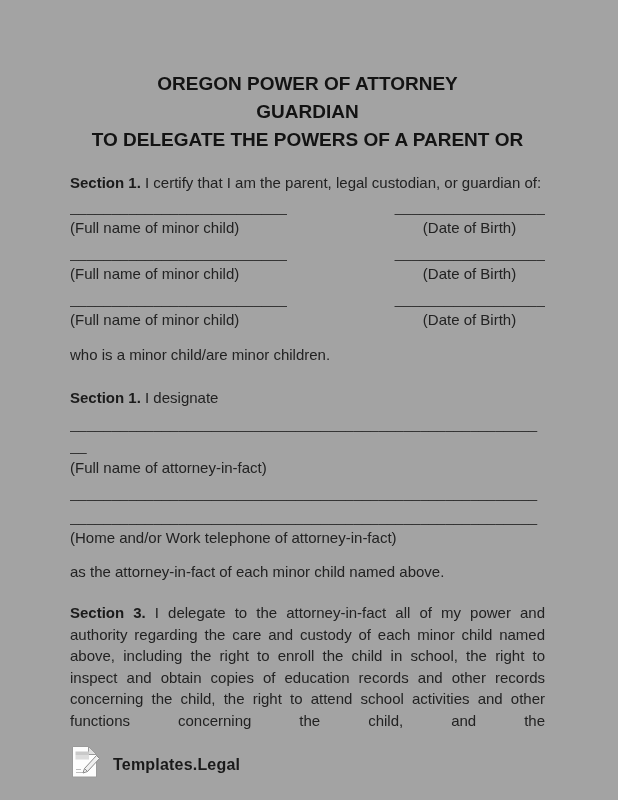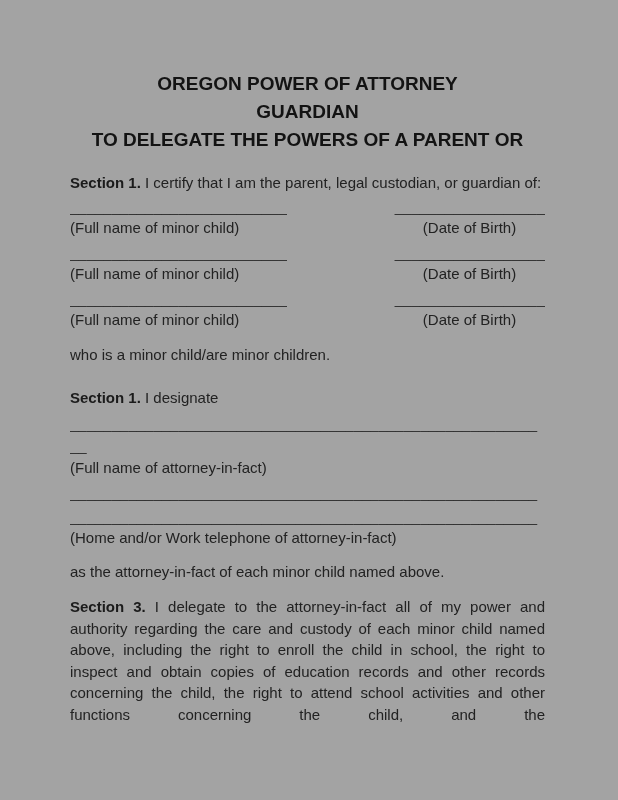--- a/index.html
+++ b/index.html
@@ -24,21 +24,21 @@
   .row-n{margin-top:3px;}
   .who-is{margin-top:13px;}
   .sec2-intro{margin-top:22px;}
   .fline{display:block;color:#2e2e2e;overflow:hidden;}
   .fline.wrap2{margin-top:4px;line-height:22px;word-break:break-all;white-space:normal;}
   .fline.single{white-space:nowrap;}
   .f2-line{margin-top:4px;}
   .f3-line{margin-top:2px;}
   .flabel{margin:0;}
   .as-the{margin-top:12px;}
-  .sec3-para{margin-top:14px;text-align:justify;text-align-last:justify;}
+  .sec3-para{margin-top:20px;text-align:justify;text-align-last:justify;}
   .footer{margin-top:14px;display:flex;align-items:center;gap:13px;}
   .brand{font-weight:bold;font-size:16px;color:#1a1a1a;letter-spacing:.2px;}
 </style>
 </head>
 <body>
 
 <div class="page">
 
   <header class="doc-title">
     <div>OREGON POWER OF ATTORNEY</div>
@@ -93,14 +93,28 @@
   <span class="fline single f3-line">________________________________________________________</span>
   <p class="para flabel">(Home and/or Work telephone of attorney-in-fact)</p>
 
   <p class="para as-the">as the attorney-in-fact of each minor child named above.</p>
 
   <p class="para sec3-para">
     <strong class="sec-heading">Section 3.</strong>
     <span>I delegate to the attorney-in-fact all of my power and authority regarding the care and custody of each minor child named above, including the right to enroll the child in school, the right to inspect and obtain copies of education records and other records concerning the child, the right to attend school activities and other functions concerning the child, and the</span>
   </p>
 
+  <div class="footer">
+    <span>
+      <svg width="30" height="34" viewBox="0 0 30 34" aria-hidden="true">
+        <path d="M2.5 1.5 h16 l8 8 v22.5 h-24 z" fill="#fdfdfd" stroke="#9a9a9a" stroke-width="1"></path>
+        <path d="M18.5 1.5 l8 8 h-8 z" fill="#e0e0e0" stroke="#9a9a9a" stroke-width="1"></path>
+        <rect x="5.5" y="6.5" width="13.5" height="3.5" fill="#c9c9c9"></rect>
+        <rect x="5.5" y="10" width="13.5" height="4.5" fill="#dcdcdc"></rect>
+        <path d="M6 24.5 h5 M6 27.5 h7" stroke="#bdbdbd" stroke-width="1.2"></path>
+        <path d="M26.5 10.5 l3 3 L17.5 26.5 l-4.5 1.5 1.5 -4.5 z" fill="#efefef" stroke="#8a8a8a" stroke-width="1"></path>
+        <path d="M14.5 23.5 l3 3" stroke="#8a8a8a" stroke-width="1"></path>
+      </svg>
+    </span>
+    <span class="brand">Templates.Legal</span>
+  </div>
 
 </div>
 
 </body></html>

